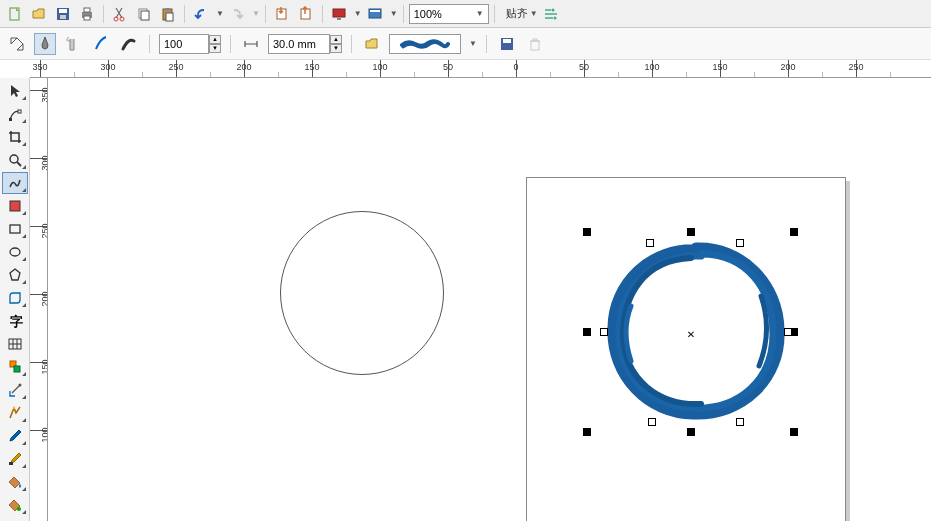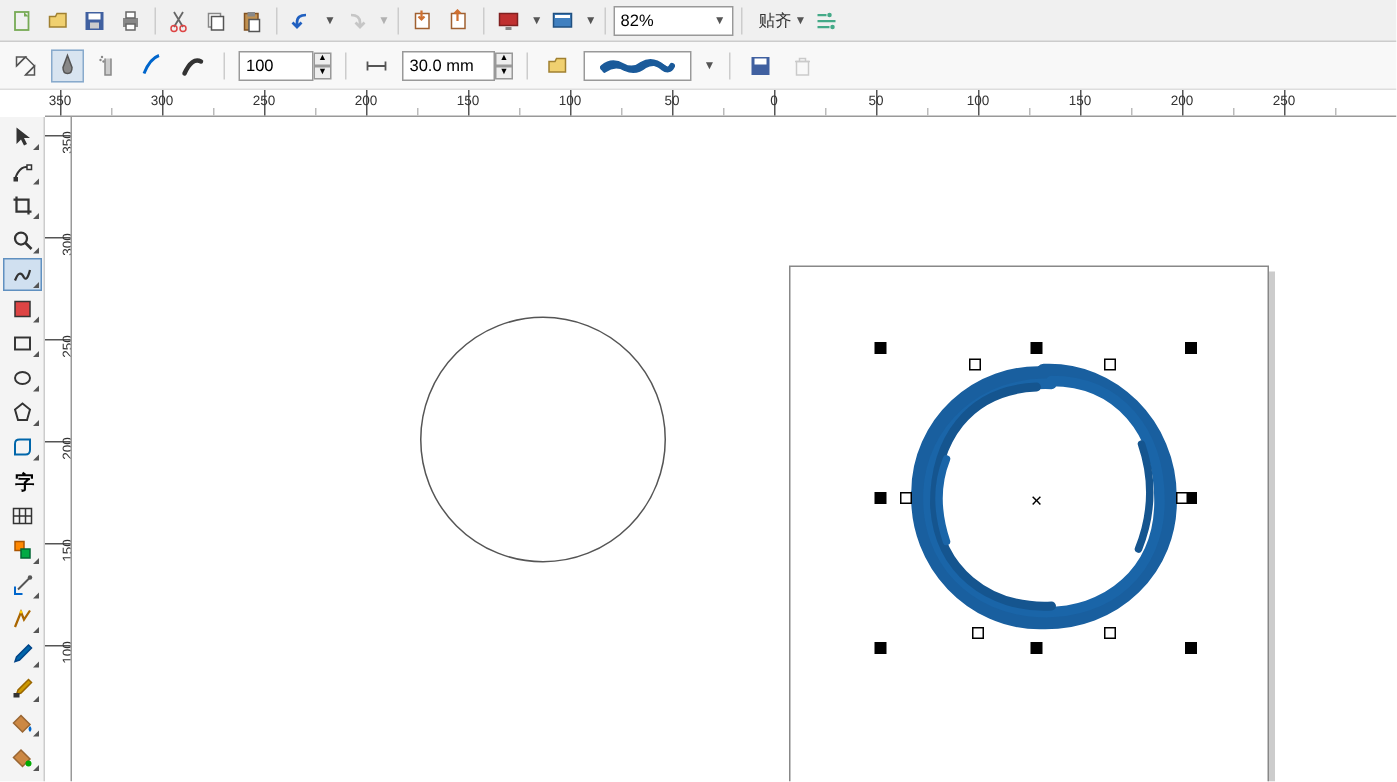--- a/index.html
+++ b/index.html
@@ -144,21 +144,21 @@
   <span class="drop-arrow">▼</span>
   <div class="tbtn">
       <svg width="16" height="16">
         <rect x="2" y="3" width="12" height="9" fill="#4080c0" stroke="#205080"></rect>
         <rect x="3" y="4" width="10" height="2" fill="#fff"></rect>
       </svg>
     </div>
   <span class="drop-arrow">▼</span>
   <div class="sep"></div>
   <div class="zoom-box">
-    <span>82%</span>
+    <span>100%</span>
     <span class="drop-arrow">▼</span>
   </div>
   <div class="sep"></div>
   <span class="snap-label">
       <span>贴齐</span>
       <span class="drop-arrow">▼</span>
     </span>
   <div class="tbtn">
       <svg width="16" height="16">
         <path d="M2 8 L14 8 M2 4 L8 4 M2 12 L10 12" stroke="#4a8" stroke-width="1.5"></path>

